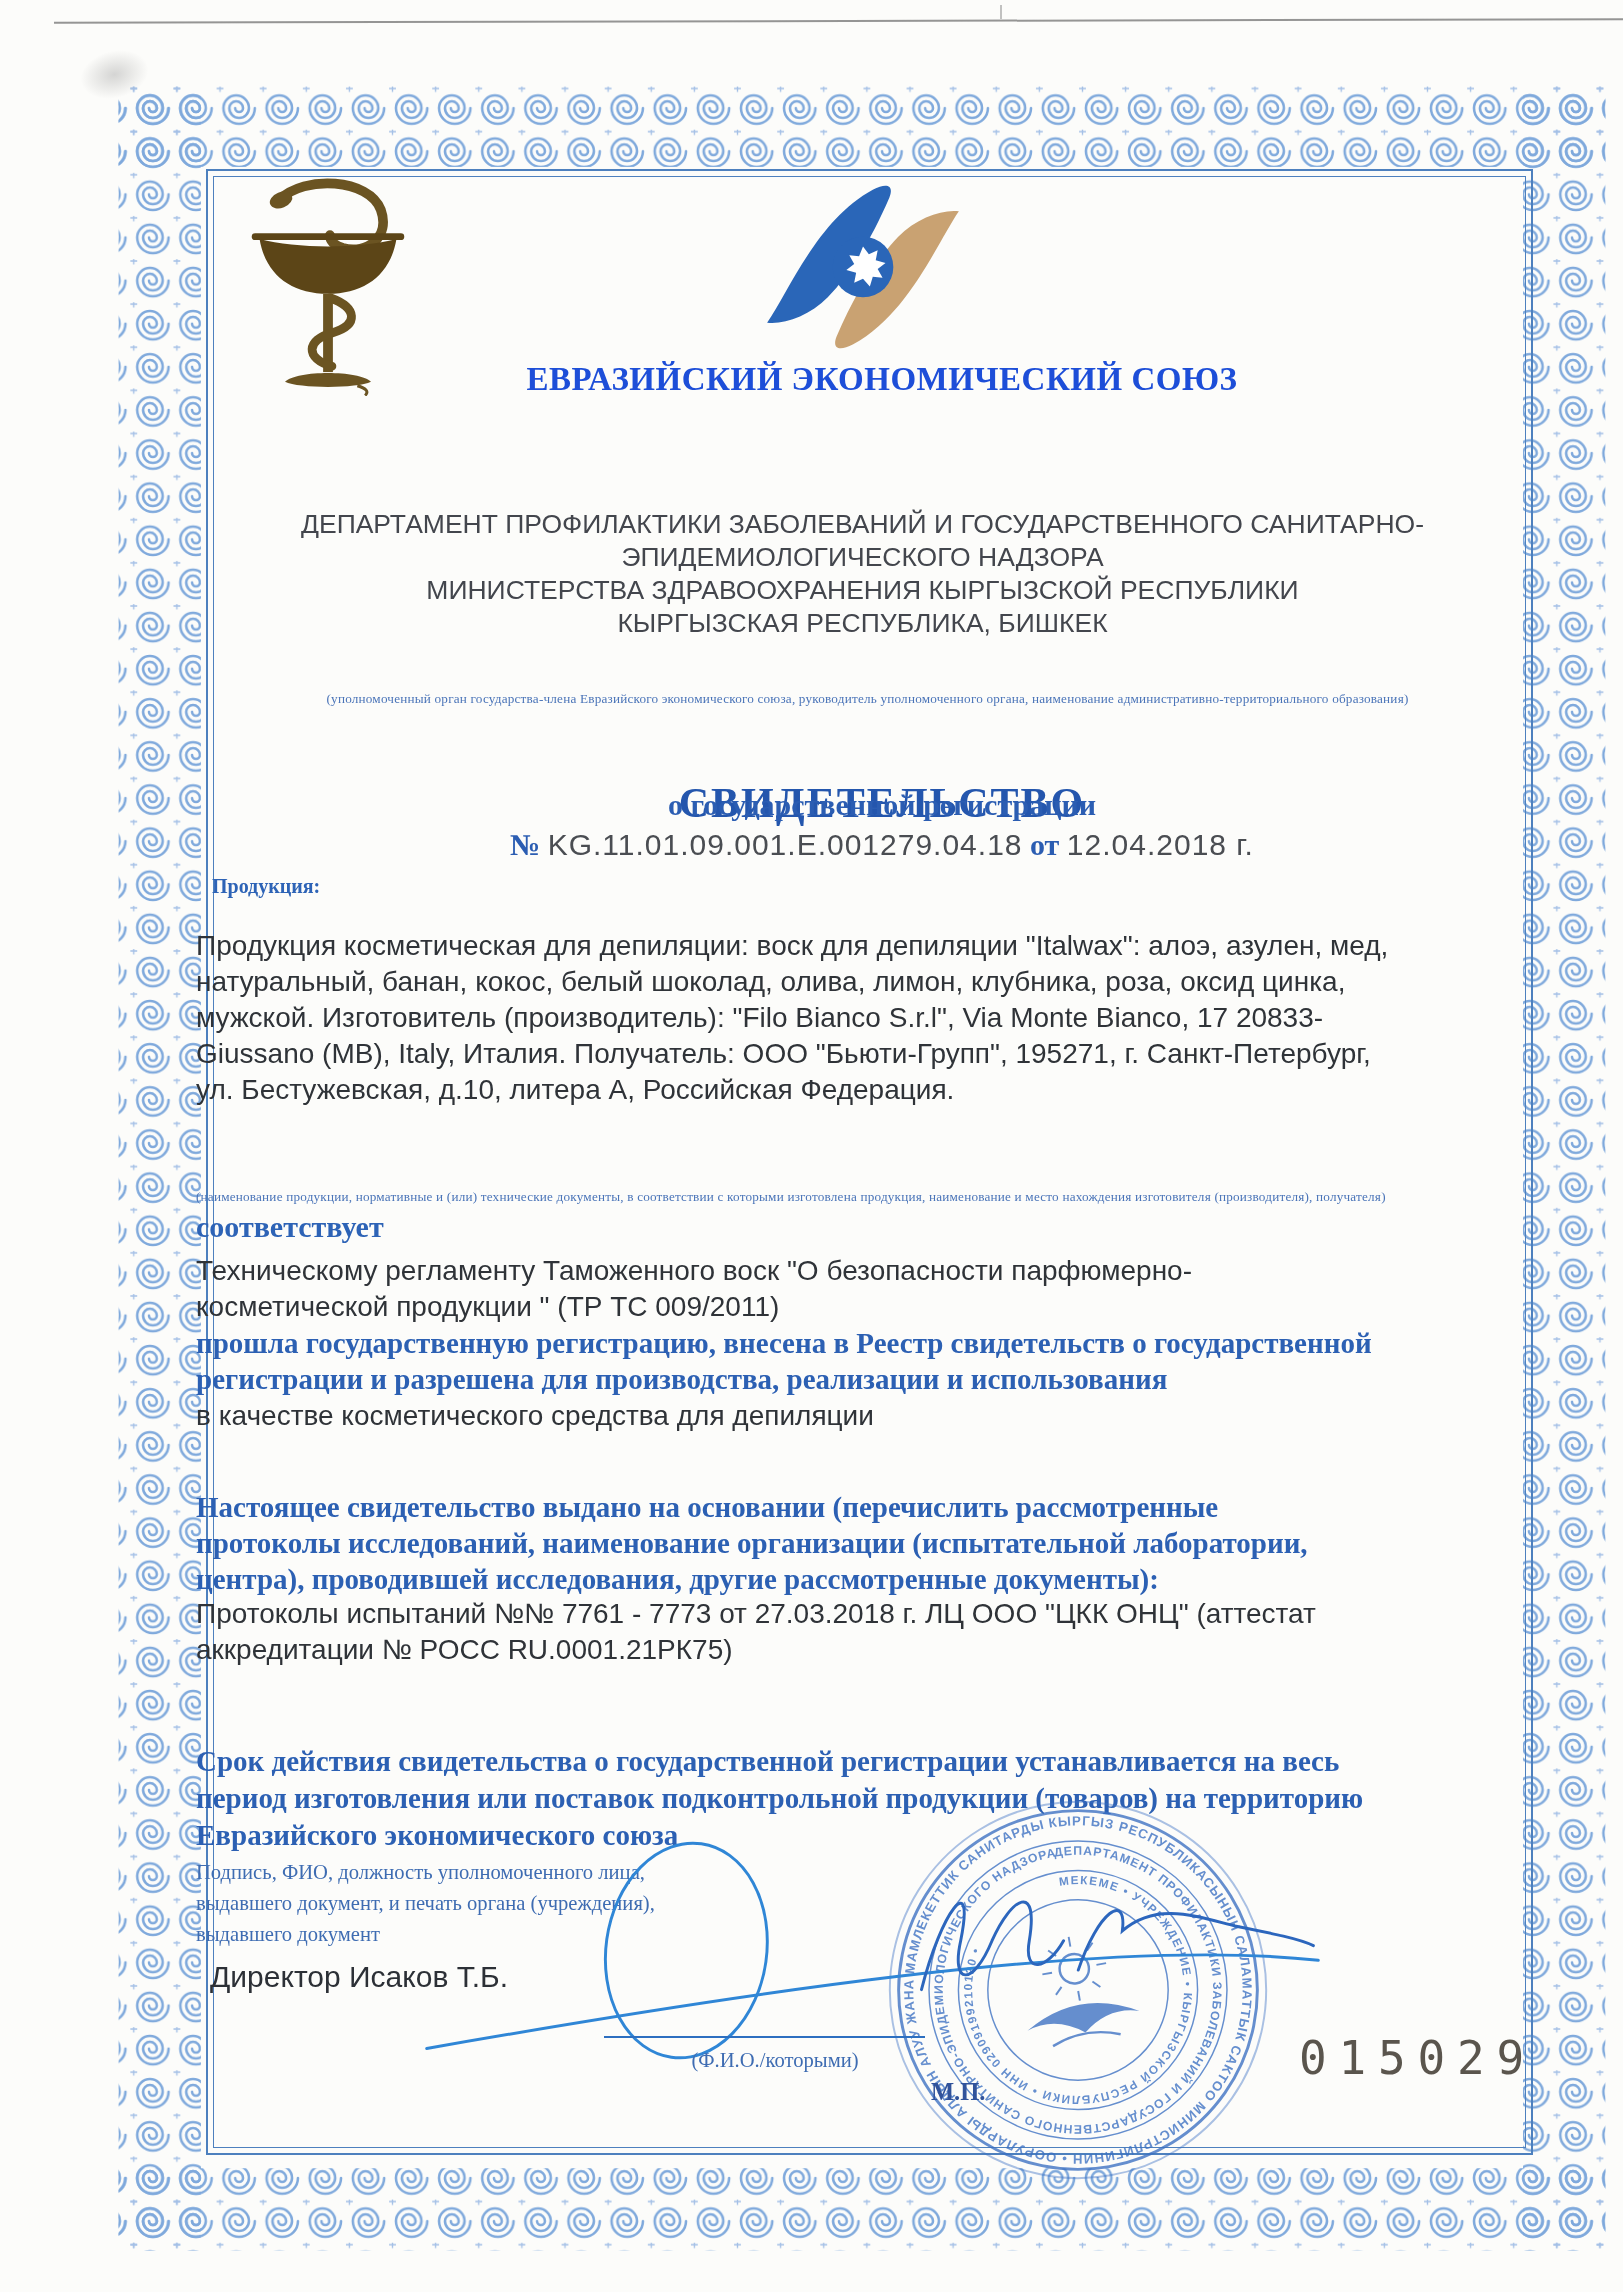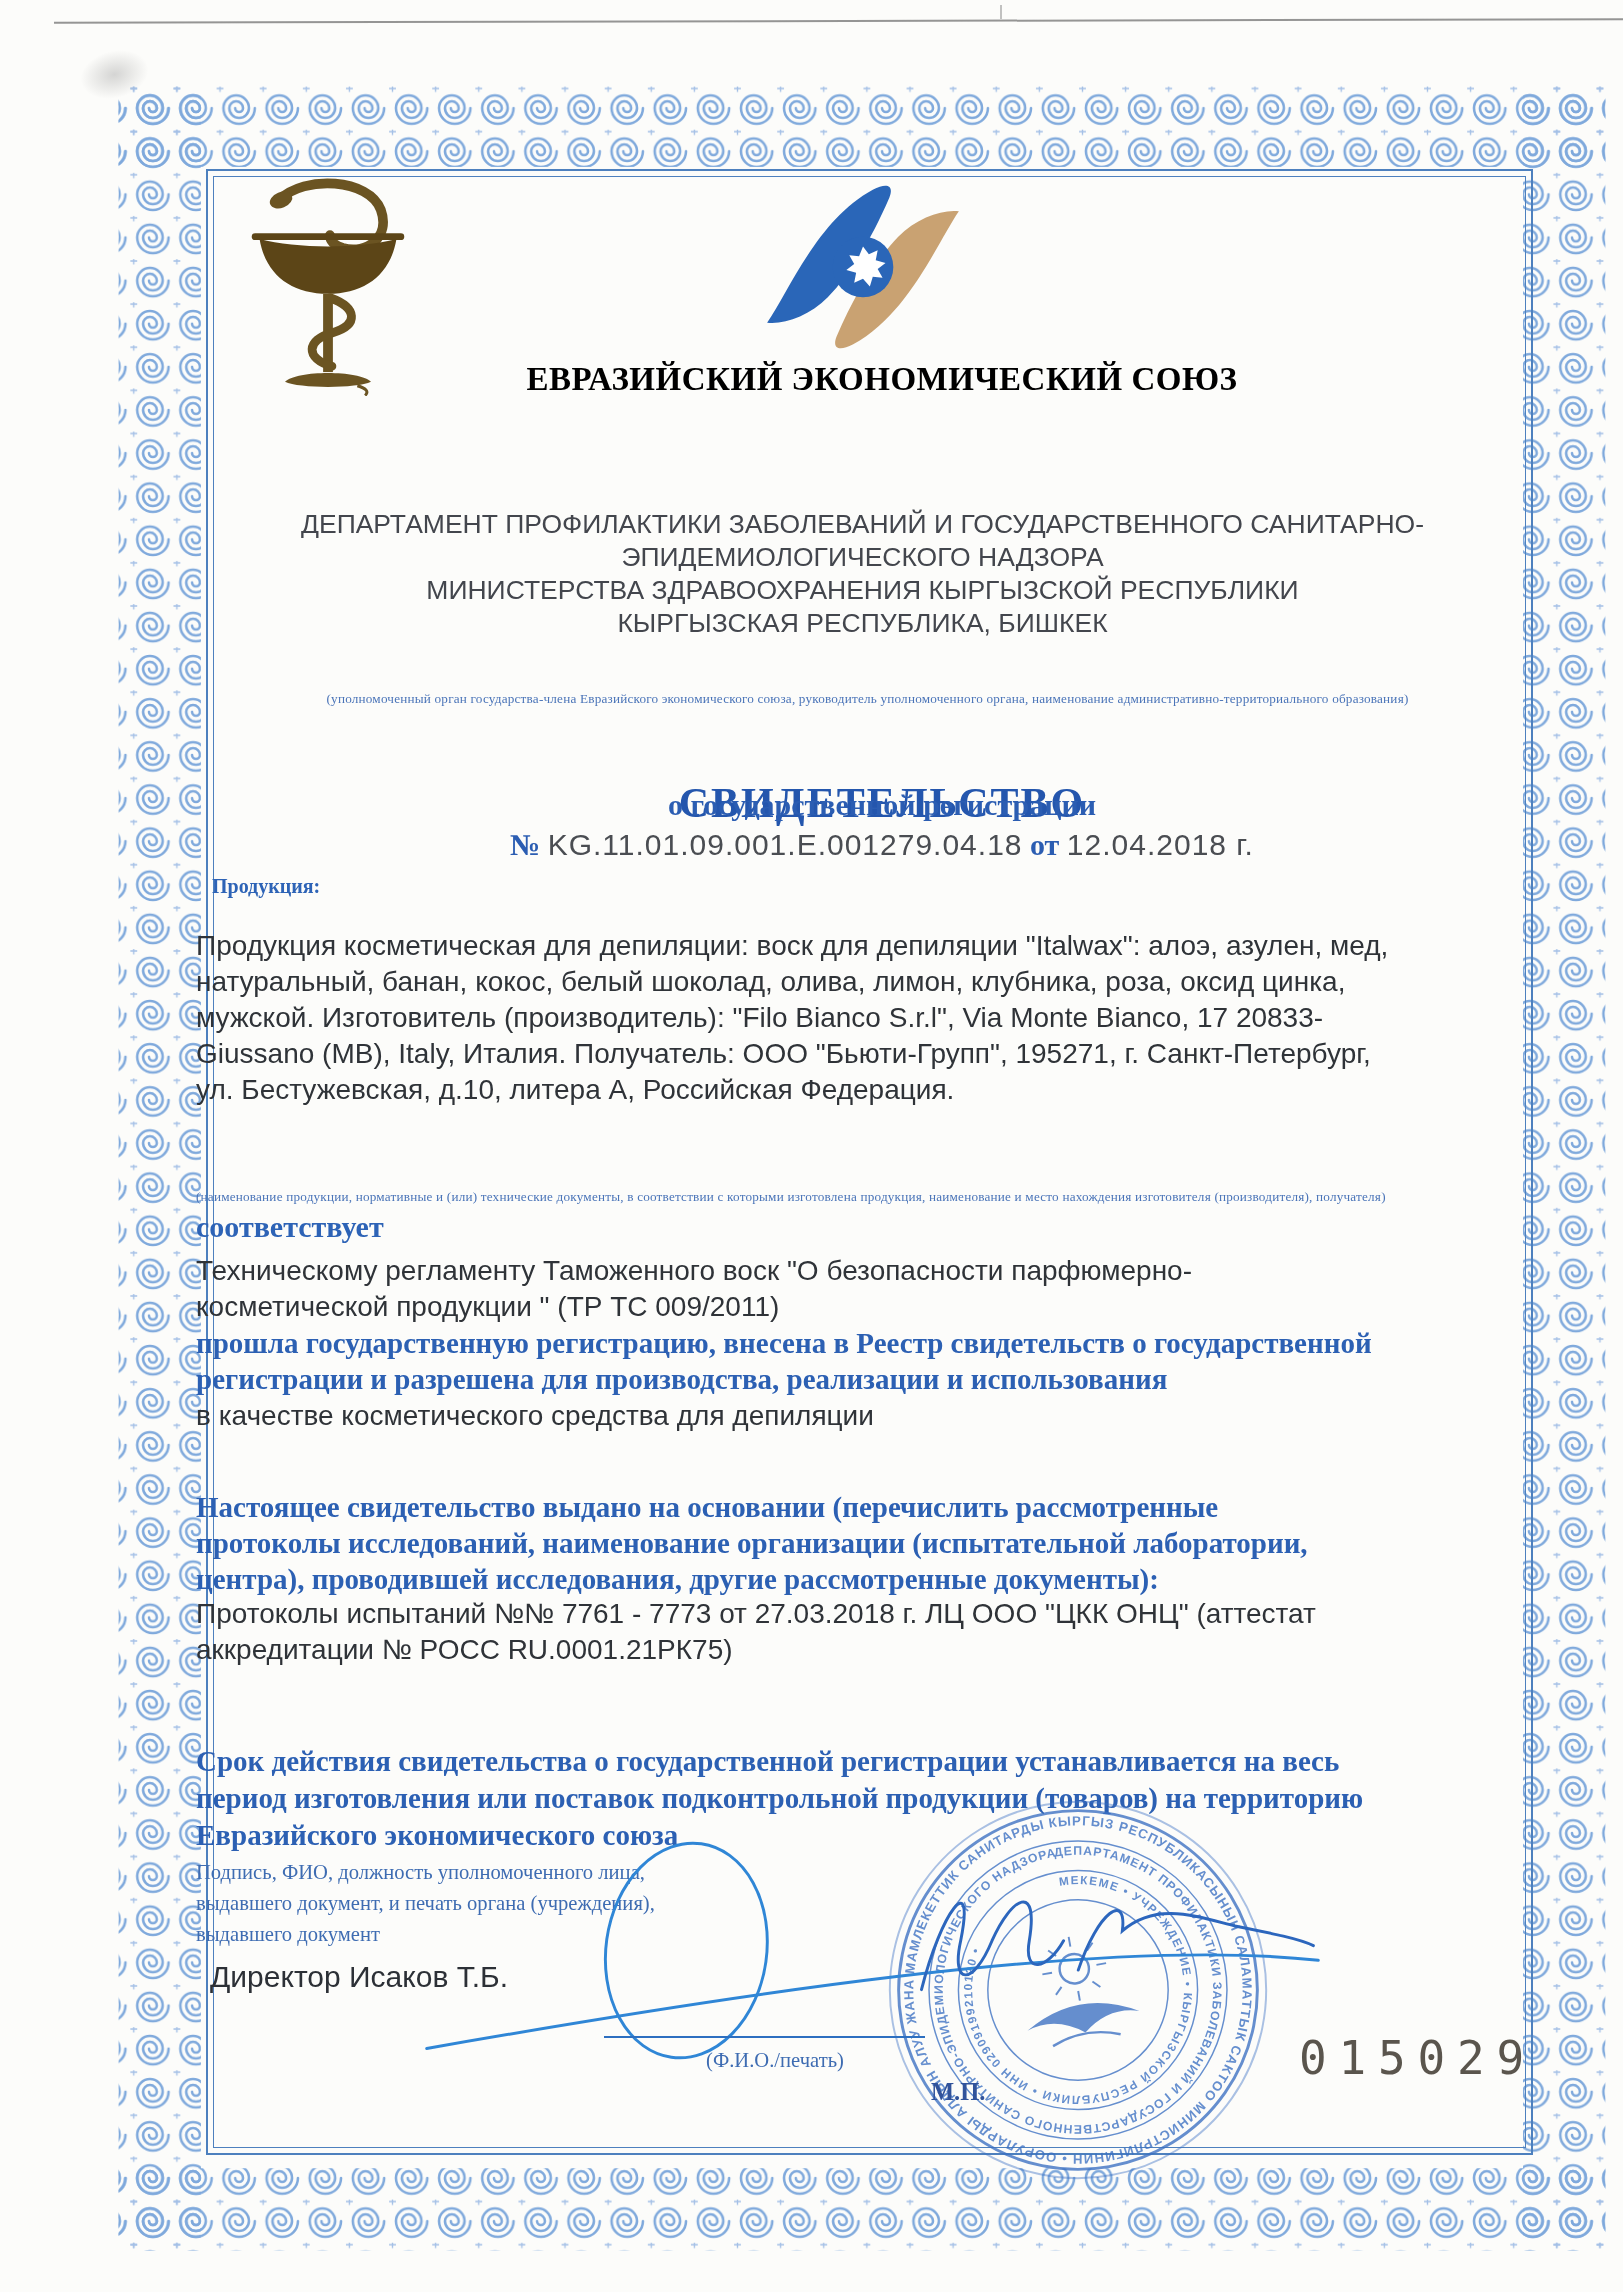--- a/index.html
+++ b/index.html
@@ -13,21 +13,21 @@
   .topline{left:54px;top:19.6px;width:1569px;height:2px;background:#7a7a7a;opacity:.8;transform:rotate(-.12deg);}
   .topline2{left:1000px;top:4.9px;width:2px;height:13.7px;background:#9a9a9a;opacity:.6;}
   .smudge{left:80px;top:51px;width:69px;height:47px;
     background:radial-gradient(closest-side, rgba(110,110,110,.28), rgba(110,110,110,0));
     transform:rotate(-14deg);}
   
   .frame{left:206px;top:169px;width:1323px;height:1982px;
     border:2.9px solid #4d80be;outline:1px solid #4d80be;outline-offset:-8.8px;}
   
   .union-title{left:294px;top:361px;width:1176px;text-align:center;
-    font-size:33px;font-weight:bold;color:#000000;letter-spacing:0.5px;}
+    font-size:33px;font-weight:bold;color:#1d4ed8;letter-spacing:0.5px;}
   .department{left:255px;top:508px;width:1215px;text-align:center;
     font-family:"Liberation Sans", sans-serif;font-size:26.5px;line-height:33px;color:#43464d;}
   .issuer-caption{left:201px;top:691px;width:1333px;text-align:center;white-space:nowrap;
     font-size:13.2px;color:#4a74b8;letter-spacing:0.2px;}
   .cert-title{left:294px;top:731px;width:1176px;text-align:center;
     font-size:42px;font-weight:bold;color:#2456ad;letter-spacing:2px;margin-top:48px;}
   .cert-subtitle{left:294px;top:788px;width:1176px;text-align:center;
     font-size:30px;font-weight:bold;color:#2b5db2;}
   .number-line{left:294px;top:828px;width:1176px;text-align:center;font-size:30px;}
   .number-line .lbl{color:#2b5db2;font-weight:bold;}
@@ -205,19 +205,19 @@
   <svg class="abs" style="left:412px;top:1823px" width="921" height="255" viewBox="0 0 940 260" aria-hidden="true">
     <g fill="none" stroke-linecap="round">
       <ellipse cx="280" cy="130" rx="82" ry="110" transform="rotate(8 280 130)" stroke="#2f86d6" stroke-width="3"></ellipse>
       <path d="M15,230 C300,180 700,115 925,140" stroke="#2f86d6" stroke-width="3"></path>
       <path d="M520,170 C540,90 575,45 560,120 C550,165 572,168 592,120 C612,75 640,60 630,120 C624,155 648,150 665,120" stroke="#2c66bd" stroke-width="3"></path>
       <path d="M680,150 C700,90 730,70 725,110 C760,80 800,95 840,105 C880,113 905,118 920,125" stroke="#2c66bd" stroke-width="3"></path>
     </g>
   </svg>
 
   <div class="abs sig-underline"></div>
-  <div class="abs fio-caption">(Ф.И.О./печать)</div>
+  <div class="abs fio-caption">(Ф.И.О./которыми)</div>
   <div class="abs mp-label">М.П.</div>
 
   <div class="abs serial">015029</div>
 
 </div>
 
 
 </body></html>

